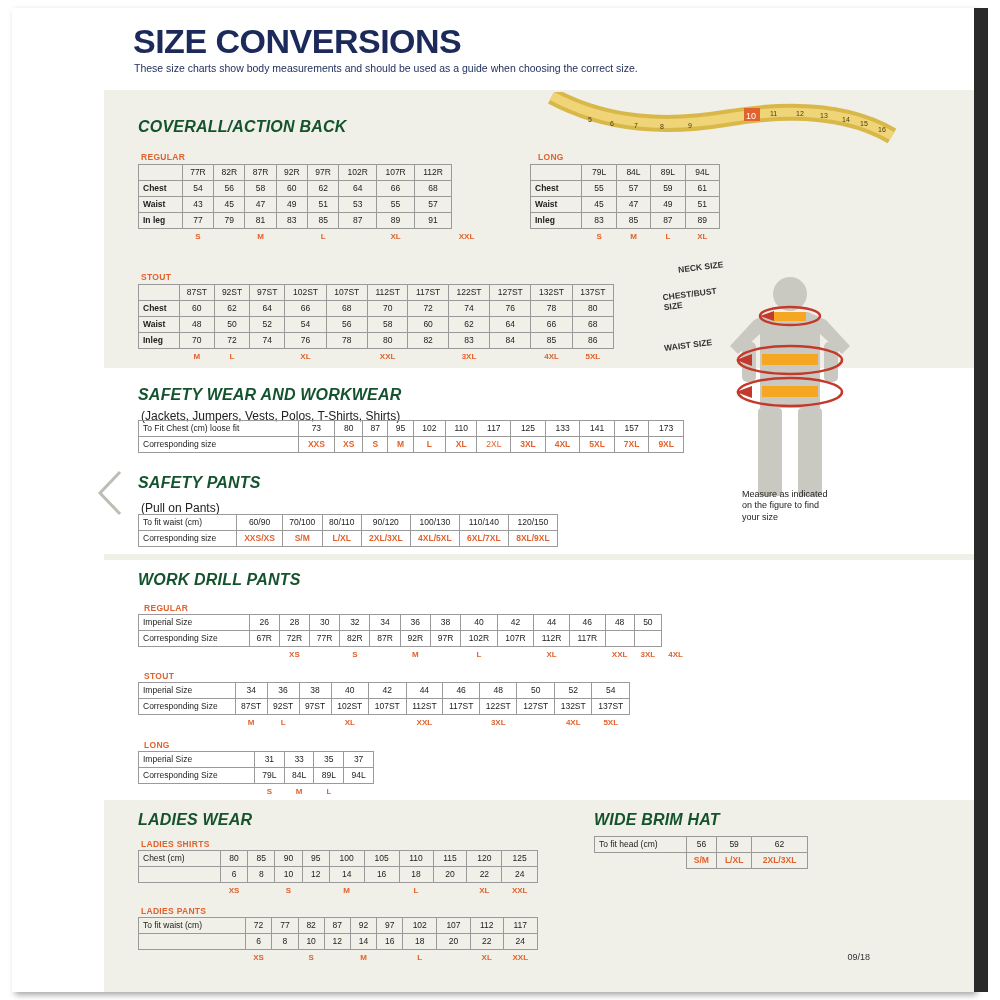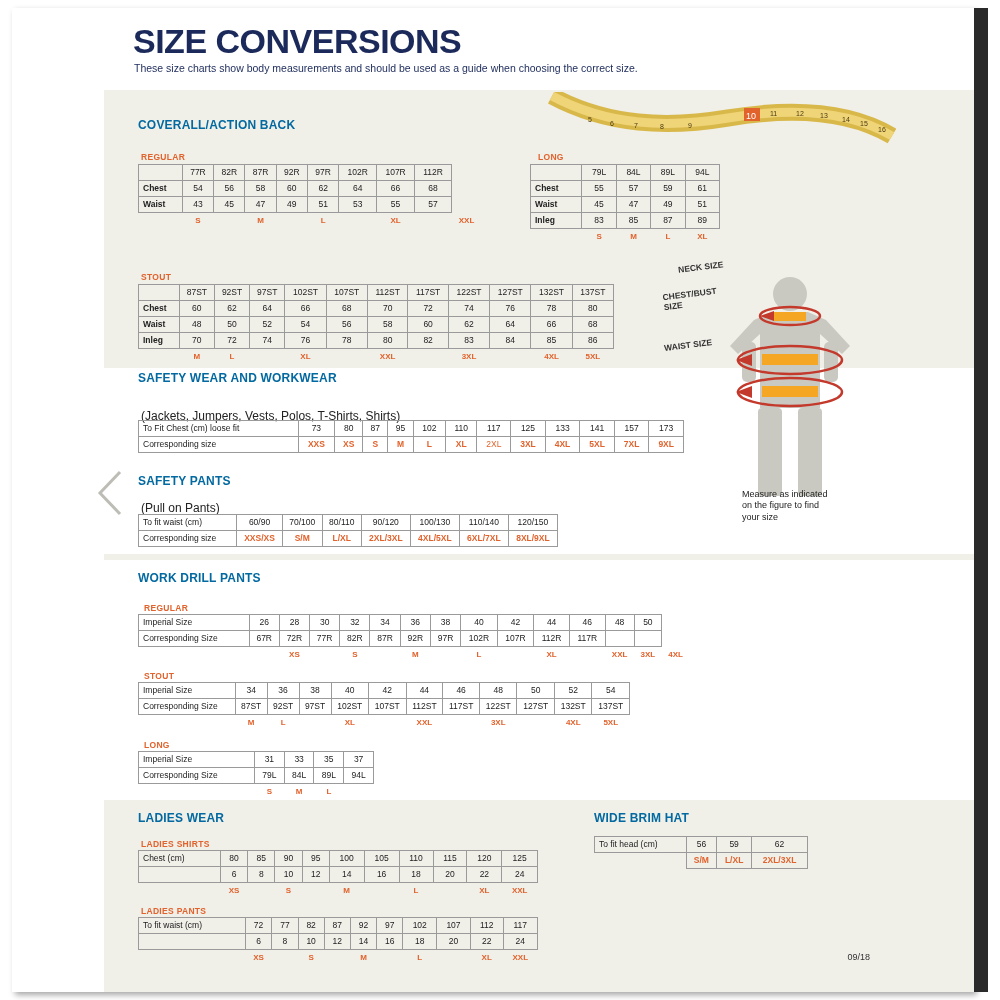--- a/index.html
+++ b/index.html
@@ -2,21 +2,21 @@
 <html><head>
 <meta charset="utf-8">
 <style>
   html,body{margin:0;padding:0;background:#ffffff;}
   body{font-family:"Liberation Sans", sans-serif;}
   #page{position:relative;width:1000px;height:1000px;background:#ffffff;overflow:hidden;}
   .sheet{position:absolute;left:12px;top:8px;width:962px;height:984px;background:#f0efe8;box-shadow:3px 3px 6px rgba(0,0,0,.35);}
   .whiteband{position:absolute;background:#ffffff;}
   h1.title{position:absolute;left:133px;top:22px;margin:0;font-size:34px;font-weight:bold;letter-spacing:-0.5px;color:#1b2a5a;}
   .subtitle{position:absolute;left:134px;top:62px;font-size:10.5px;color:#1b2a5a;}
-  .sect-title{position:absolute;font-size:12px;font-weight:bold;color:#0369a1;letter-spacing:.2px;}
+  .sect-title{position:absolute;font-size:16px;font-weight:bold;color:#14532d;letter-spacing:.2px;font-style:italic;}
   .sub-head{position:absolute;font-size:8.5px;font-weight:bold;color:#e2622c;letter-spacing:.3px;}
   .note{position:absolute;font-size:12px;color:#222;}
   table.grid{position:absolute;border-collapse:collapse;font-size:8.5px;color:#222;}
   table.grid td{border:1px solid #9a9a9a;padding:1px 3px;text-align:center;height:13px;line-height:13px;}
   table.grid td.lab{text-align:left;font-weight:bold;padding-left:4px;}
   table.grid td.labn{text-align:left;padding-left:4px;}
   table.grid tr.sizes td{border:none;color:#e2622c;font-weight:bold;font-size:8px;}
   table.grid td.nb{border:none;}
   .figure{position:absolute;}
   .measure-note{position:absolute;font-size:9px;color:#222;line-height:1.25;}
@@ -93,20 +93,31 @@
           <td class="lab">Waist</td>
           <td class="">43</td>
           <td class="">45</td>
           <td class="">47</td>
           <td class="">49</td>
           <td class="">51</td>
           <td class="">53</td>
           <td class="">55</td>
           <td class="">57</td>
         </tr>
+        <tr>
+          <td class="lab">In leg</td>
+          <td class="">77</td>
+          <td class="">79</td>
+          <td class="">81</td>
+          <td class="">83</td>
+          <td class="">85</td>
+          <td class="">87</td>
+          <td class="">89</td>
+          <td class="">91</td>
+        </tr>
         <tr class="sizes">
           <td></td>
           <td>S</td>
           <td></td>
           <td>M</td>
           <td></td>
           <td>L</td>
           <td></td>
           <td>XL</td>
           <td></td>
@@ -225,21 +236,21 @@
           <td>XXL</td>
           <td></td>
           <td>3XL</td>
           <td></td>
           <td>4XL</td>
           <td>5XL</td>
         </tr>
       </tbody>
     </table>
 
-  <div class="sect-title" style="left:138px;top:371px;">SAFETY WEAR AND WORKWEAR</div>
+  <div class="sect-title" style="left:138px;top:386px;">SAFETY WEAR AND WORKWEAR</div>
   <div class="note" style="left:141px;top:409px;">(Jackets, Jumpers, Vests, Polos, T-Shirts, Shirts)</div>
   <table class="grid" id="t-safetywear" style="left:138px;top:420px;width:546px;">
       <tbody>
         <tr>
           <td class="labn">To Fit Chest (cm) loose fit</td>
           <td class="">73</td>
           <td class="">80</td>
           <td class="">87</td>
           <td class="">95</td>
           <td class="">102</td>

